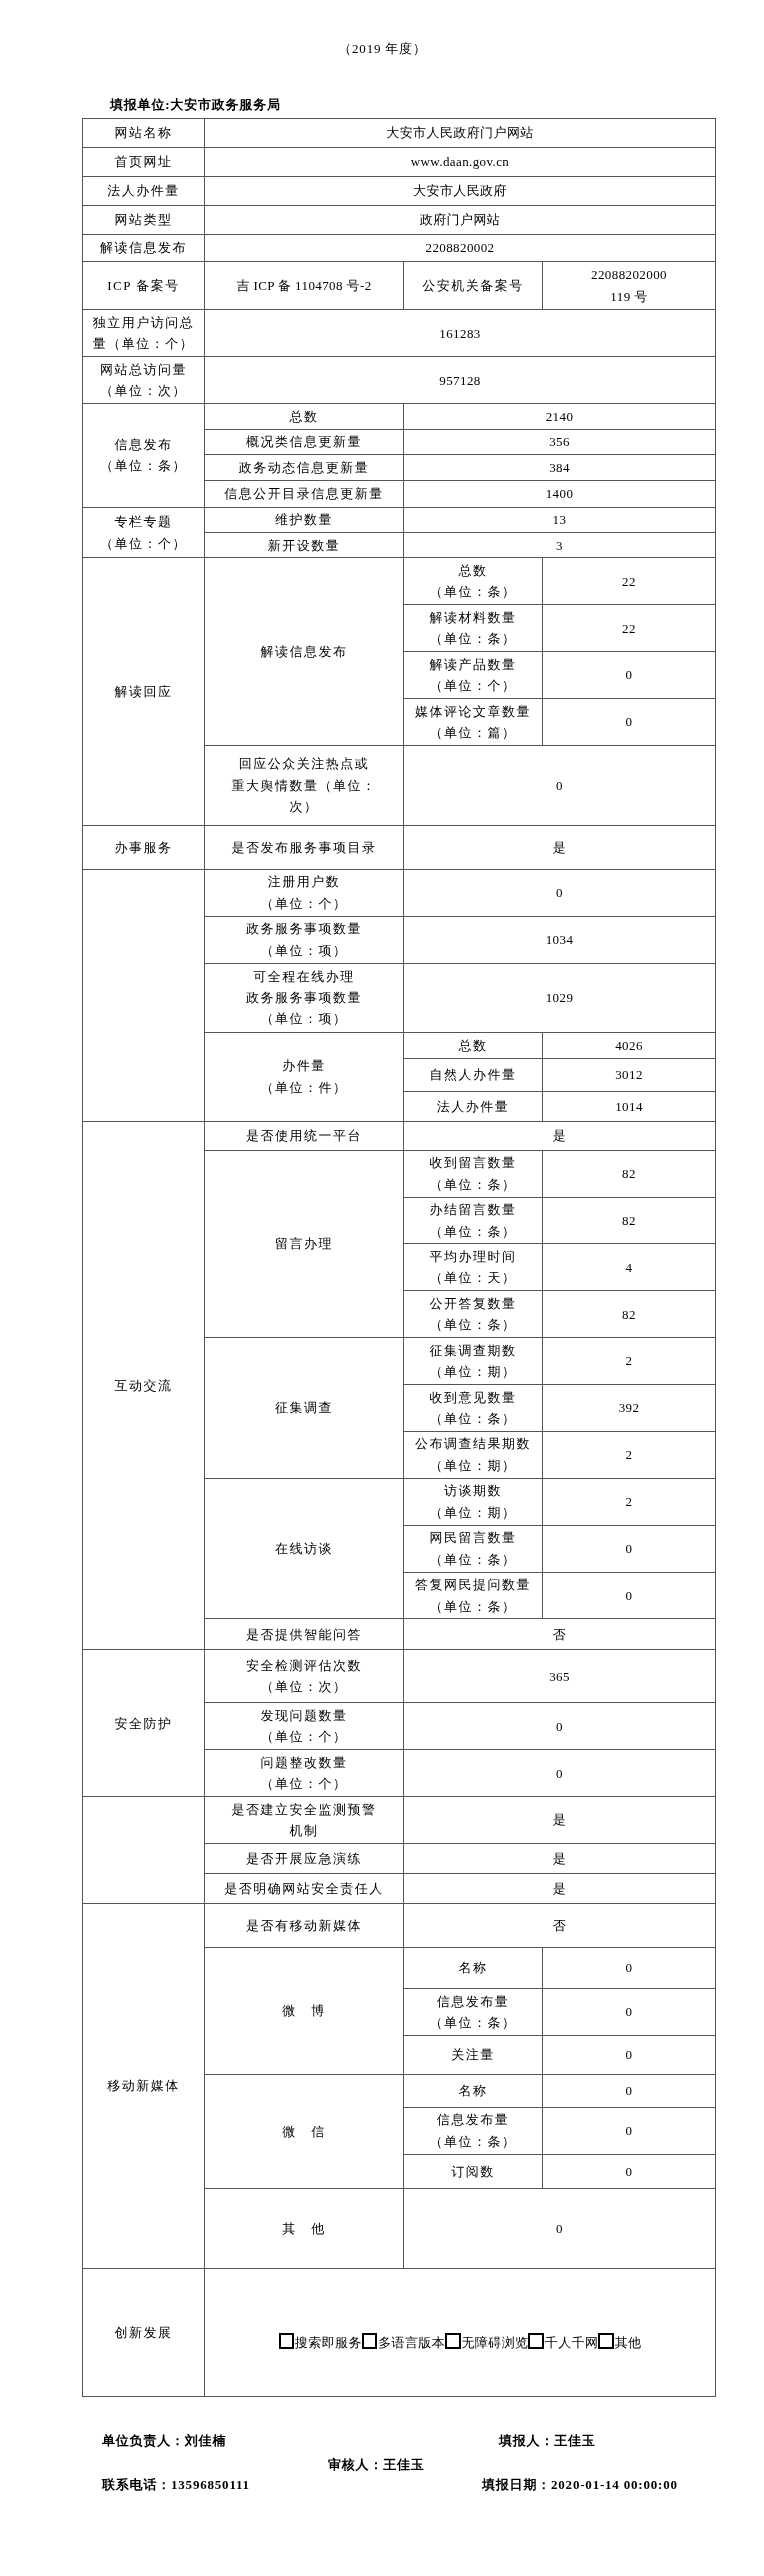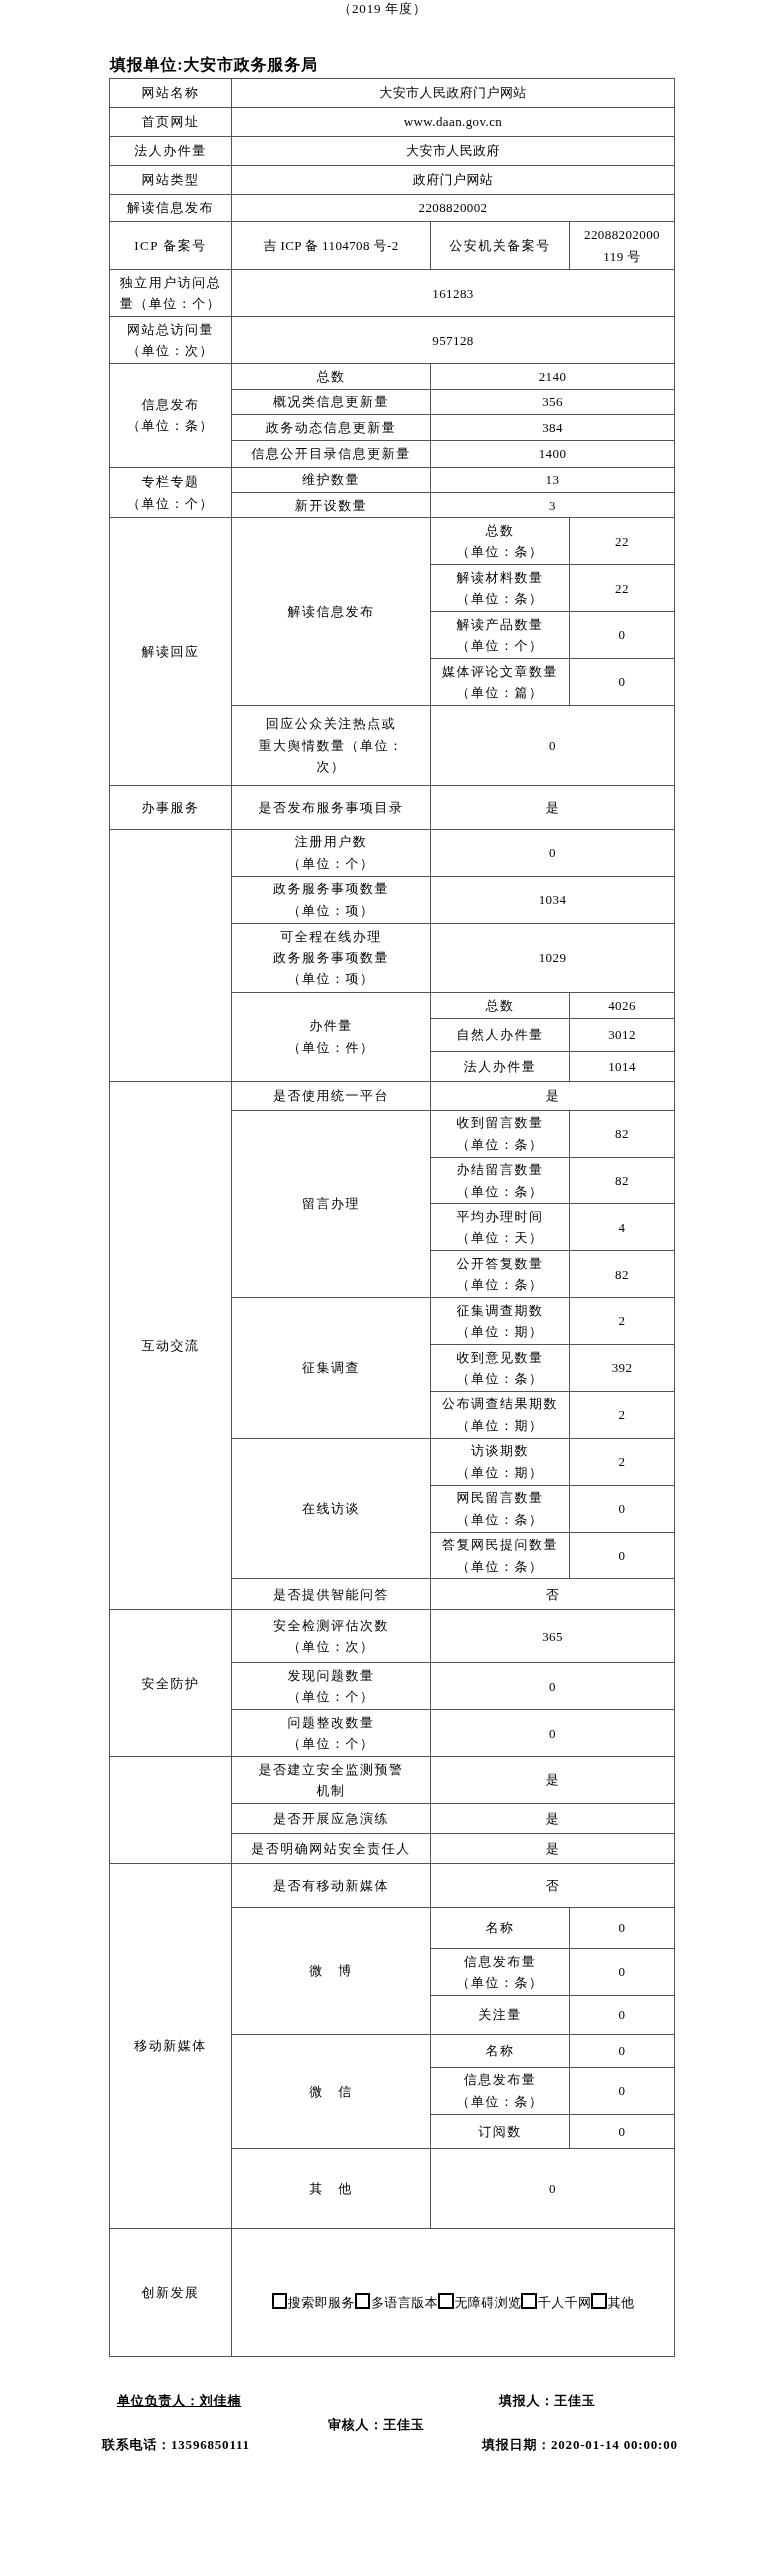--- a/index.html
+++ b/index.html
@@ -1,31 +1,31 @@
 <!DOCTYPE html>
 <html style="font-size:12.2px"><head>
 <meta charset="utf-8">
 <style>
   html,body{margin:0;padding:0;background:#ffffff;}
   body{width:765px;font-family:"Liberation Serif","DejaVu Serif",serif;color:#000;}
   .page{width:765px;}
   .title{margin:18.4px 0 0 0;text-align:center;font-size:24px;font-weight:bold;letter-spacing:2.3px;line-height:34px;}
-  .subtitle{text-align:center;font-size:13px;letter-spacing:0.8px;line-height:18.4px;}
-  .unit{margin:38px 0 3.1px 110px;font-size:16px;font-weight:bold;letter-spacing:0.8px;line-height:18.4px;}
-  table.report{border-collapse:collapse;table-layout:fixed;margin-left:109px;width:566px;border:1.5px solid #333;}
+  .subtitle{margin-top:40px;text-align:center;font-size:13px;letter-spacing:0.8px;line-height:18.4px;}
+  .unit{margin:38px 0 3.1px 110px;font-size:13px;font-weight:bold;letter-spacing:0.8px;line-height:18.4px;}
+  table.report{border-collapse:collapse;table-layout:fixed;margin-left:82px;width:634px;border:1.5px solid #333;}
   table.report td{border:0.8px solid #555;text-align:center;vertical-align:middle;font-size:13px;line-height:1.65;white-space:pre-line;padding:1.5px 3.1px;box-sizing:border-box;overflow:hidden;}
   tr.sec td{border-top:1.5px solid #333;}
   td.lbl{letter-spacing:1.5px;}
   td.val{letter-spacing:0.4px;}
   .innov-cell{letter-spacing:0.8px;white-space:normal;}
   .cb{display:inline-block;width:11.5px;height:11.5px;border:2.3px solid #000;vertical-align:-1.5px;margin-right:0.8px;}
   .opt{white-space:nowrap;}
   .footer{position:relative;margin:35px 0 0 102px;height:164px;font-size:13px;font-weight:bold;}
   .footer span{position:absolute;white-space:nowrap;letter-spacing:0.8px;}
-  .f-head{left:15px;top:0;text-decoration:underline;}
+  .f-head{left:0;top:0;}
   .f-audit{left:226px;top:0;margin-top:24px;}
   .f-fill{left:397px;top:0;font-family:Liberation Serif, serif;}
   .f-phone{left:0;top:44px;}
   .f-date{left:380px;top:44px;}
 </style>
 </head>
 <body>
 
 <div class="page">
 

